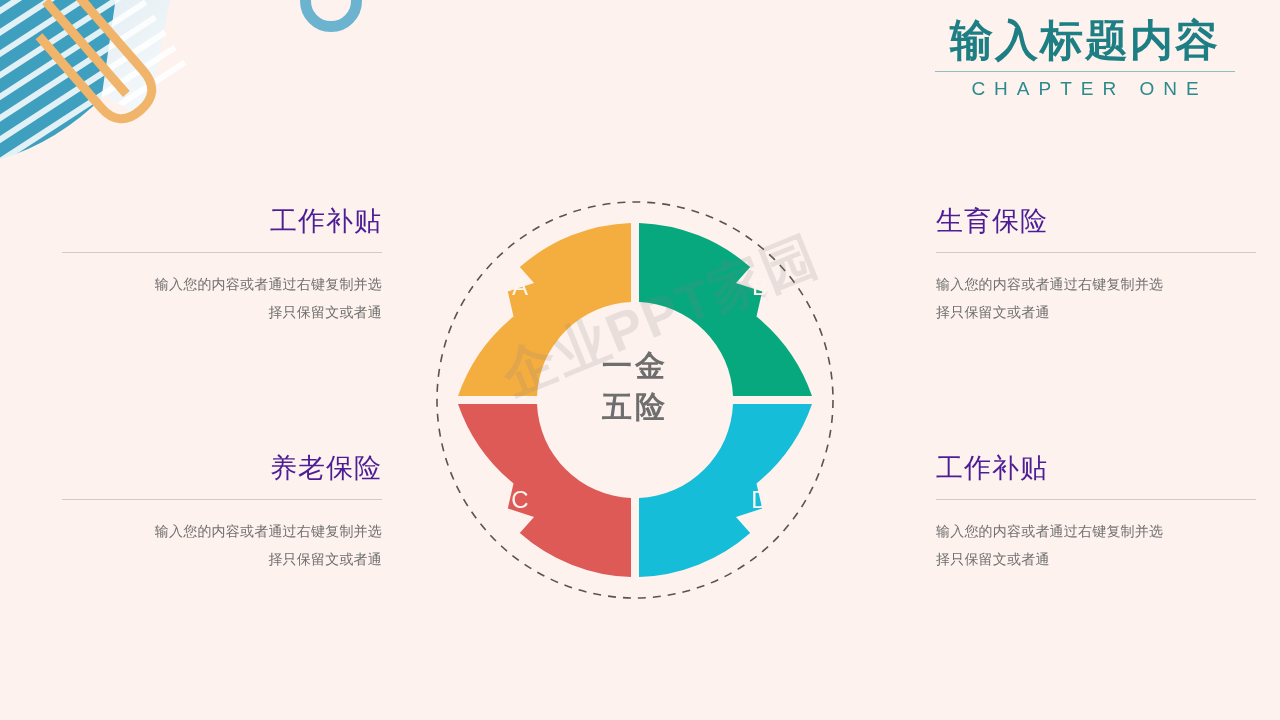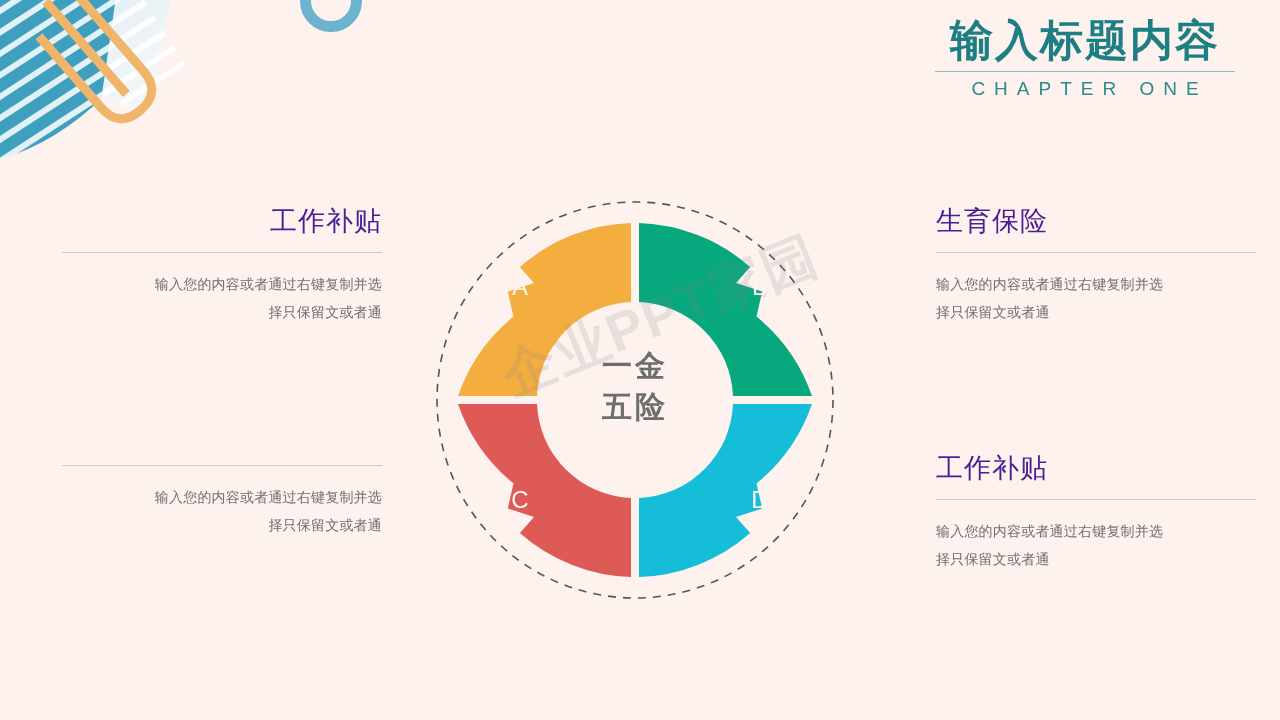--- a/index.html
+++ b/index.html
@@ -216,20 +216,21 @@
 <div class="text-block tb-right tb-r1">
   <div class="block-title">生育保险</div>
   <div class="block-rule"></div>
   <div class="block-body">
     <div>输入您的内容或者通过右键复制并选</div>
     <div>择只保留文或者通</div>
   </div>
 </div>
 
 <div class="text-block tb-left tb-r2">
+  <div class="block-title">养老保险</div>
   <div class="block-rule"></div>
   <div class="block-body">
     <div>输入您的内容或者通过右键复制并选</div>
     <div>择只保留文或者通</div>
   </div>
 </div>
 
 <div class="text-block tb-right tb-r2">
   <div class="block-title">工作补贴</div>
   <div class="block-rule"></div>

